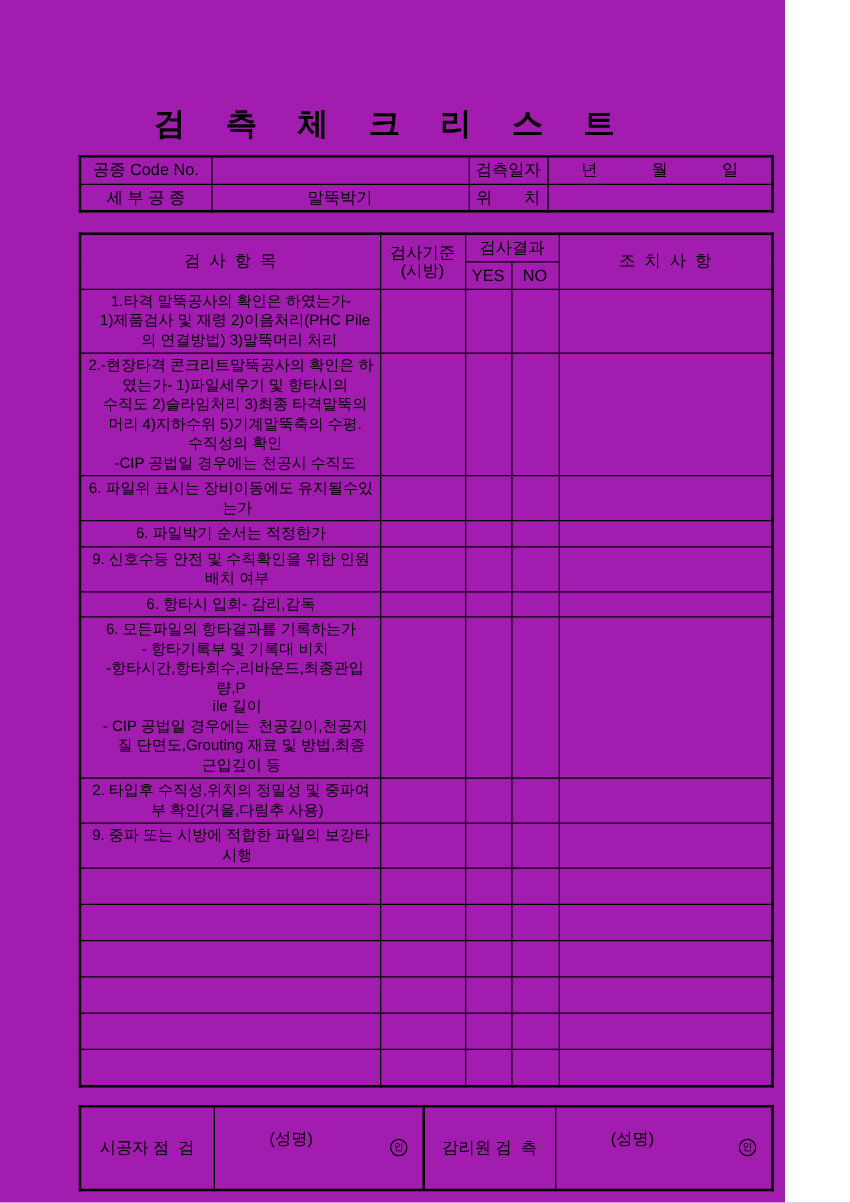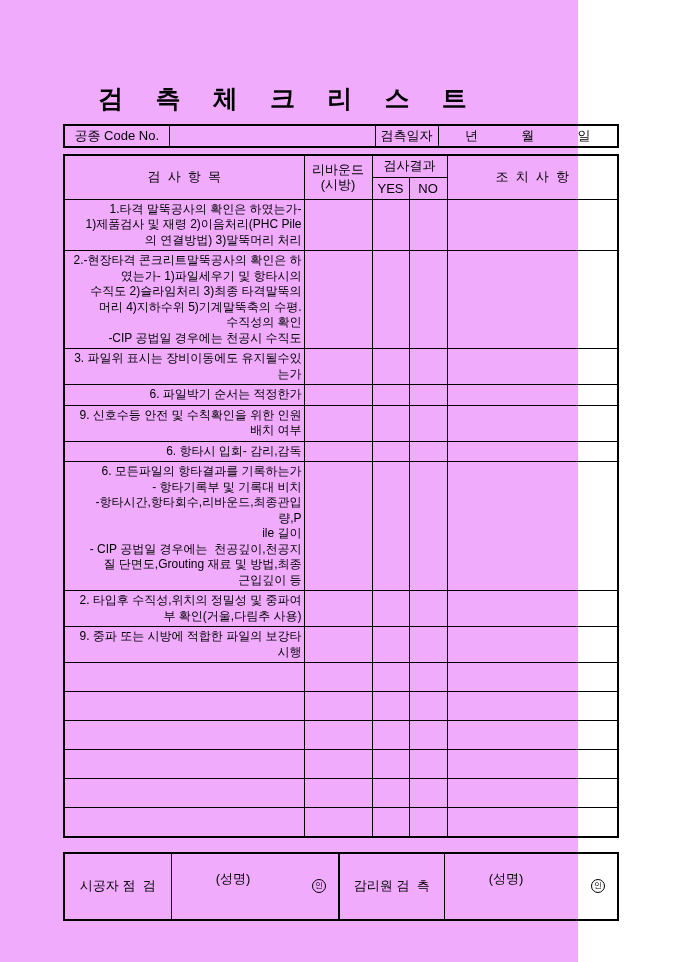--- a/index.html
+++ b/index.html
@@ -3,21 +3,21 @@
 <meta charset="utf-8">
 <style>
   * { box-sizing: border-box; margin: 0; padding: 0; }
   html, body { background: #ffffff; }
   body {
     width: 680px; height: 962px;
     font-family: "Liberation Sans", "DejaVu Sans", sans-serif;
     color: #000; font-size: 13px;
     position: relative;
   }
-  .page { width: 578px; height: 962px; background: #f0abfc; }
+  .page { width: 628px; height: 962px; background: #a21caf; }
 
   .doc-title {
     padding-top: 82px;
     text-align: center;
     font-family: "Liberation Serif", "DejaVu Serif", serif;
     font-size: 25px;
     font-weight: bold;
     letter-spacing: 13px;
     white-space: nowrap;
   }
@@ -37,25 +37,25 @@
     vertical-align: middle;
     padding: 1px 2px;
     overflow: hidden;
   }
 
   
   .info-table { margin-top: 9px; }
   .info-table td { height: 22px; white-space: pre; }
 
   
-  .main-table { margin-top: 6px; }
+  .main-table { margin-top: 16px; }
   .main-table th { height: 22px; white-space: pre; }
   .main-table th.criteria-head { white-space: pre-line; line-height: 15px; }
   .main-table td.item {
-    text-align: right;
+    text-align: center;
     vertical-align: top;
     white-space: pre-wrap;
     font-size: 12px;
     line-height: 15.5px;
     padding: 2px 2px 2px 3px;
   }
   .main-table tr.empty td { height: 29px; }
 
   
   .footer-table { margin-top: 14px; }
@@ -94,35 +94,41 @@
         <col style="width:63px">
         <col style="width:180px">
       </colgroup>
     <tbody>
       <tr>
         <td>공종 Code No.</td>
         <td></td>
         <td>검측일자</td>
         <td>년            월            일</td>
       </tr>
+      <tr>
+        <td>세 부 공 종</td>
+        <td>말뚝박기</td>
+        <td>위       치</td>
+        <td></td>
+      </tr>
     </tbody>
   </table>
 
   <table class="main-table">
     <colgroup>
         <col style="width:240px">
         <col style="width:68px">
         <col style="width:37px">
         <col style="width:38px">
         <col style="width:171px">
       </colgroup>
     <thead>
       <tr>
         <th rowspan="2">검  사  항  목</th>
-        <th rowspan="2" class="criteria-head">리바운드
+        <th rowspan="2" class="criteria-head">검사기준
 (시방)</th>
         <th colspan="2">검사결과</th>
         <th rowspan="2">조  치  사  항</th>
       </tr>
       <tr>
         <th>YES</th>
         <th>NO</th>
       </tr>
     </thead>
     <tbody>
@@ -141,21 +147,21 @@
   수직도 2)슬라임처리 3)최종 타격말뚝의
   머리 4)지하수위 5)기계말뚝축의 수평.
   수직성의 확인
   -CIP 공법일 경우에는 천공시 수직도</td>
           <td class="criteria"></td>
           <td class="yes"></td>
           <td class="no"></td>
           <td class="action"></td>
         </tr>
         <tr>
-          <td class="item">3. 파일위 표시는 장비이동에도 유지될수있
+          <td class="item">6. 파일위 표시는 장비이동에도 유지될수있
    는가</td>
           <td class="criteria"></td>
           <td class="yes"></td>
           <td class="no"></td>
           <td class="action"></td>
         </tr>
         <tr>
           <td class="item">6. 파일박기 순서는 적정한가</td>
           <td class="criteria"></td>
           <td class="yes"></td>

